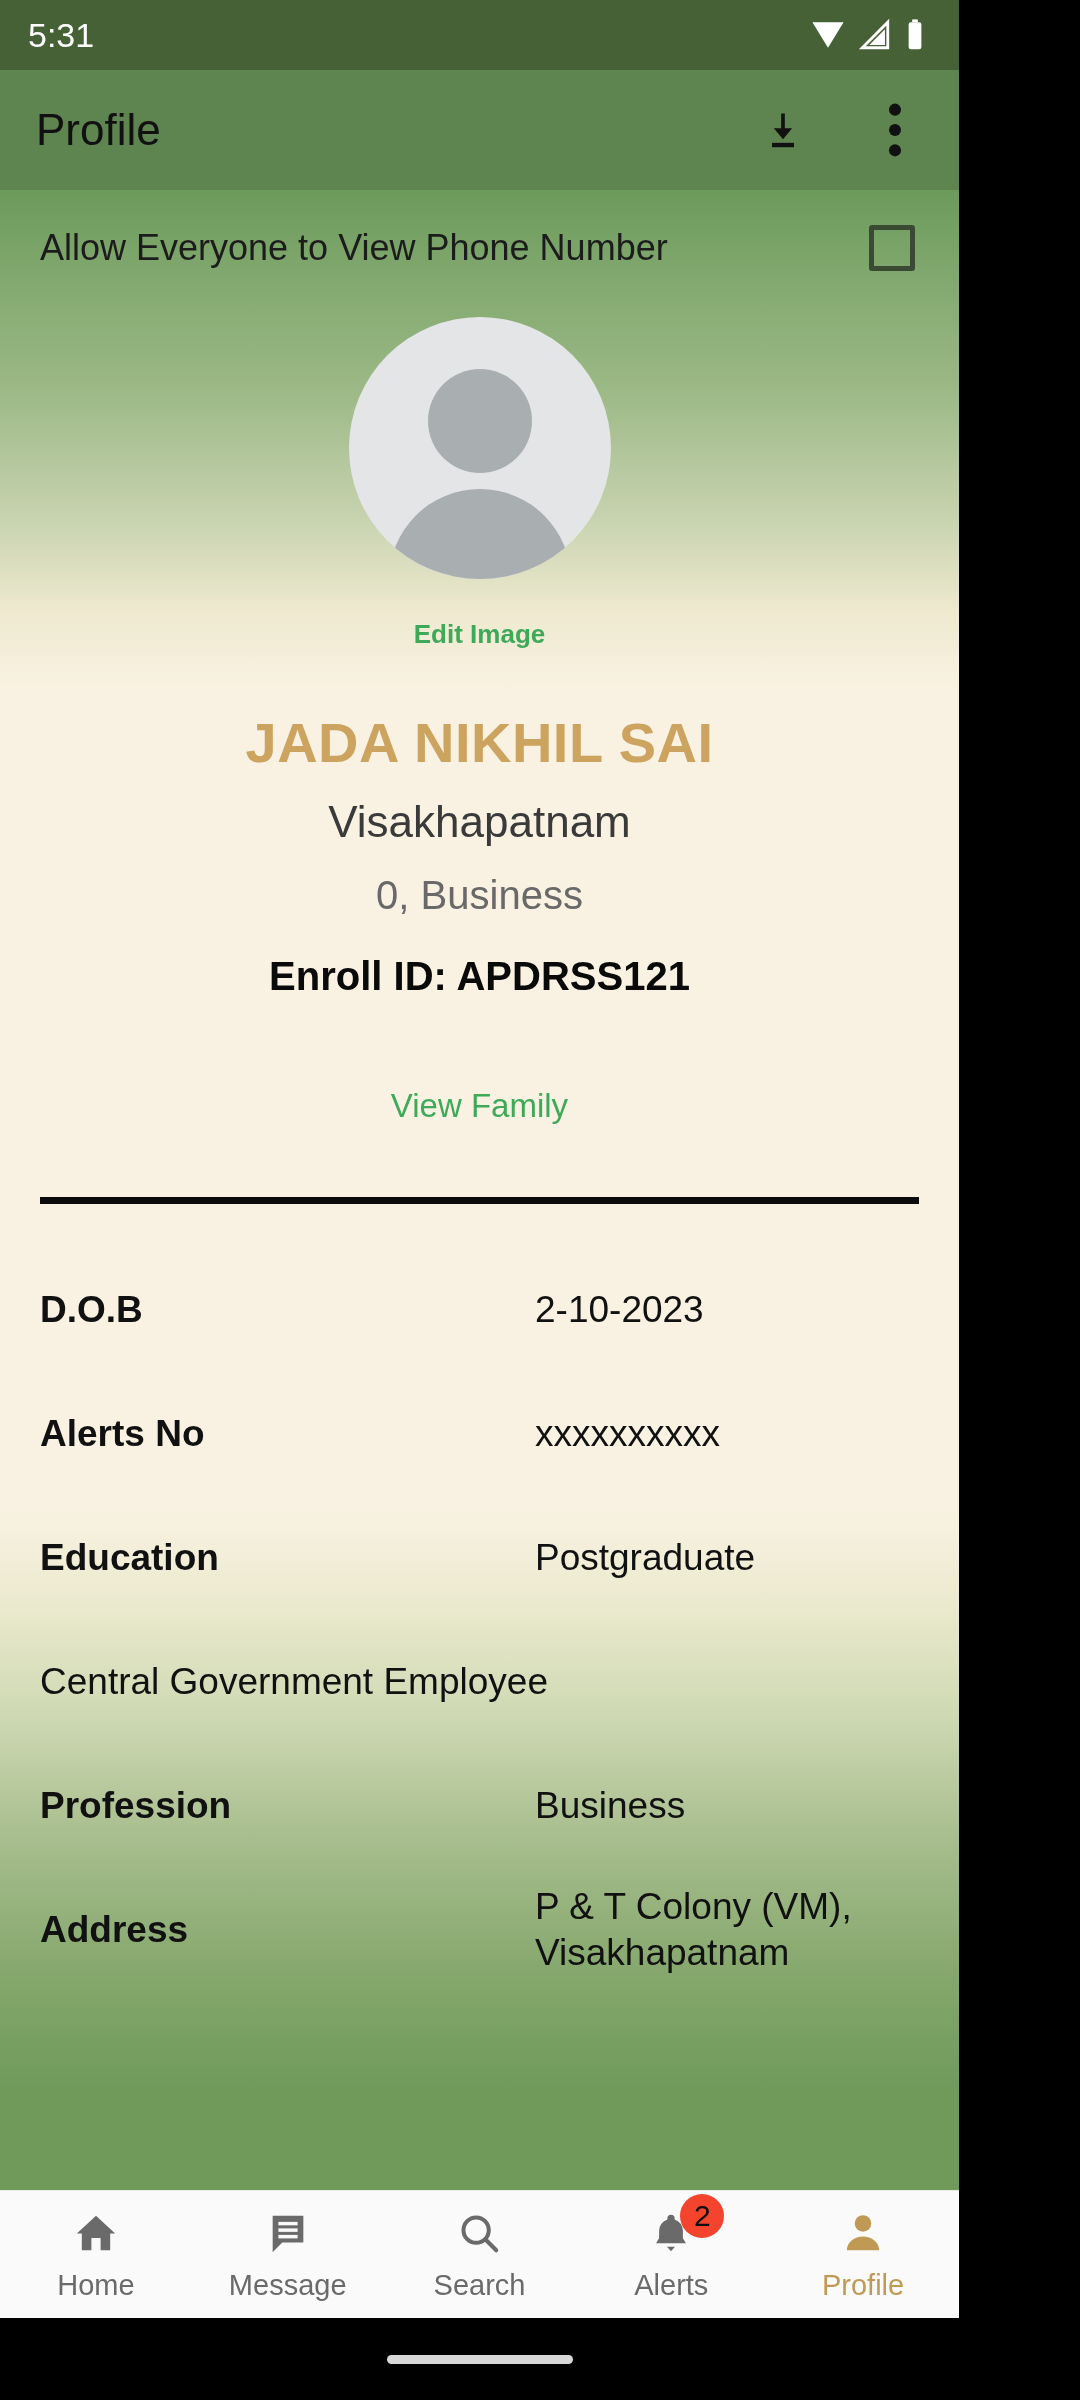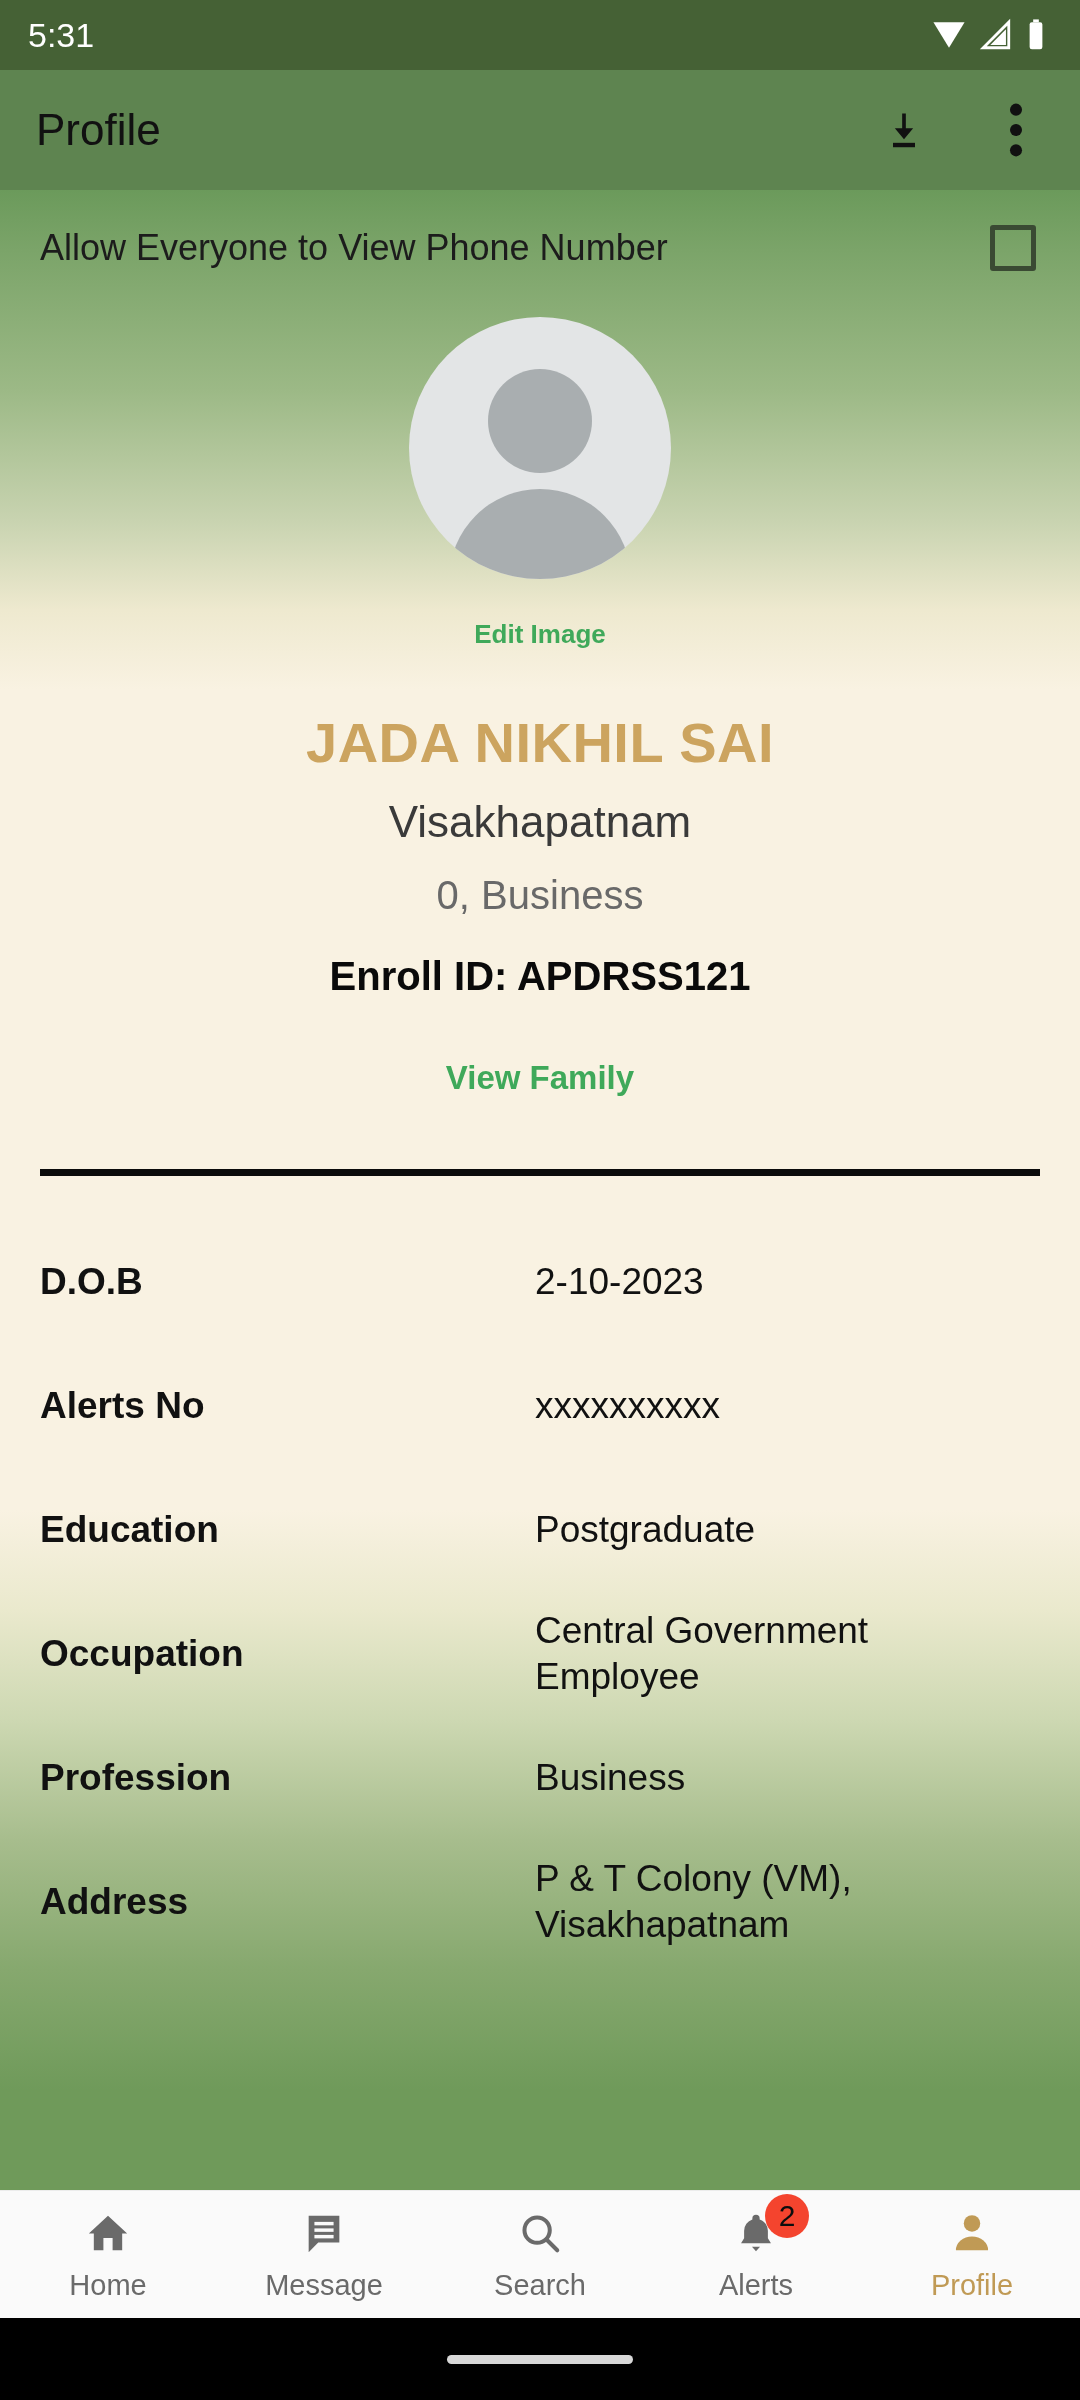--- a/index.html
+++ b/index.html
@@ -4,21 +4,21 @@
 <style>
   * { margin:0; padding:0; box-sizing:border-box; }
   html, body {
     width:1080px; height:2400px;
     font-family:"Liberation Sans", sans-serif;
     overflow:hidden;
     background:#000;
   }
   #screen {
     position:relative;
-    width:1080px; height:2400px;
+    width:959px; height:2400px;
     display:flex; flex-direction:column;
     background:#fca5a5;
   }
 
   
   .status-bar {
     height:70px; flex:0 0 70px;
     background:#456135;
     display:flex; align-items:center; justify-content:space-between;
     padding:0 34px 0 28px;
@@ -130,22 +130,22 @@
   }
   .person-sub {
     font-size:40px; color:#696969; font-weight:400;
     margin-top:26px;
   }
   .person-enroll {
     font-size:40px; color:#0a0a0a; font-weight:700;
     margin-top:36px;
   }
   .view-family {
-    margin-top:60px;
-    font-size:33px; color:#3fa95a; font-weight:700;
+    margin-top:88px;
+    font-size:33px; color:#3fa95a; font-weight:400;
     cursor:pointer; align-self:center;
   }
 
   .divider {
     height:7px; background:#0b0b0b;
     margin:72px 40px 0 40px;
   }
 
   
   .details { padding:0 40px; margin-top:44px; }
@@ -284,21 +284,20 @@
       </div>
       <div class="detail-row">
         <div class="detail-key">Alerts No</div>
         <div class="detail-val">xxxxxxxxxx</div>
       </div>
       <div class="detail-row">
         <div class="detail-key">Education</div>
         <div class="detail-val">Postgraduate</div>
       </div>
       <div class="detail-row">
-        <div class="detail-key">Occupation</div>
         <div class="detail-val">Central Government Employee</div>
       </div>
       <div class="detail-row">
         <div class="detail-key">Profession</div>
         <div class="detail-val">Business</div>
       </div>
       <div class="detail-row">
         <div class="detail-key">Address</div>
         <div class="detail-val">P &amp; T Colony (VM), Visakhapatnam</div>
       </div>

